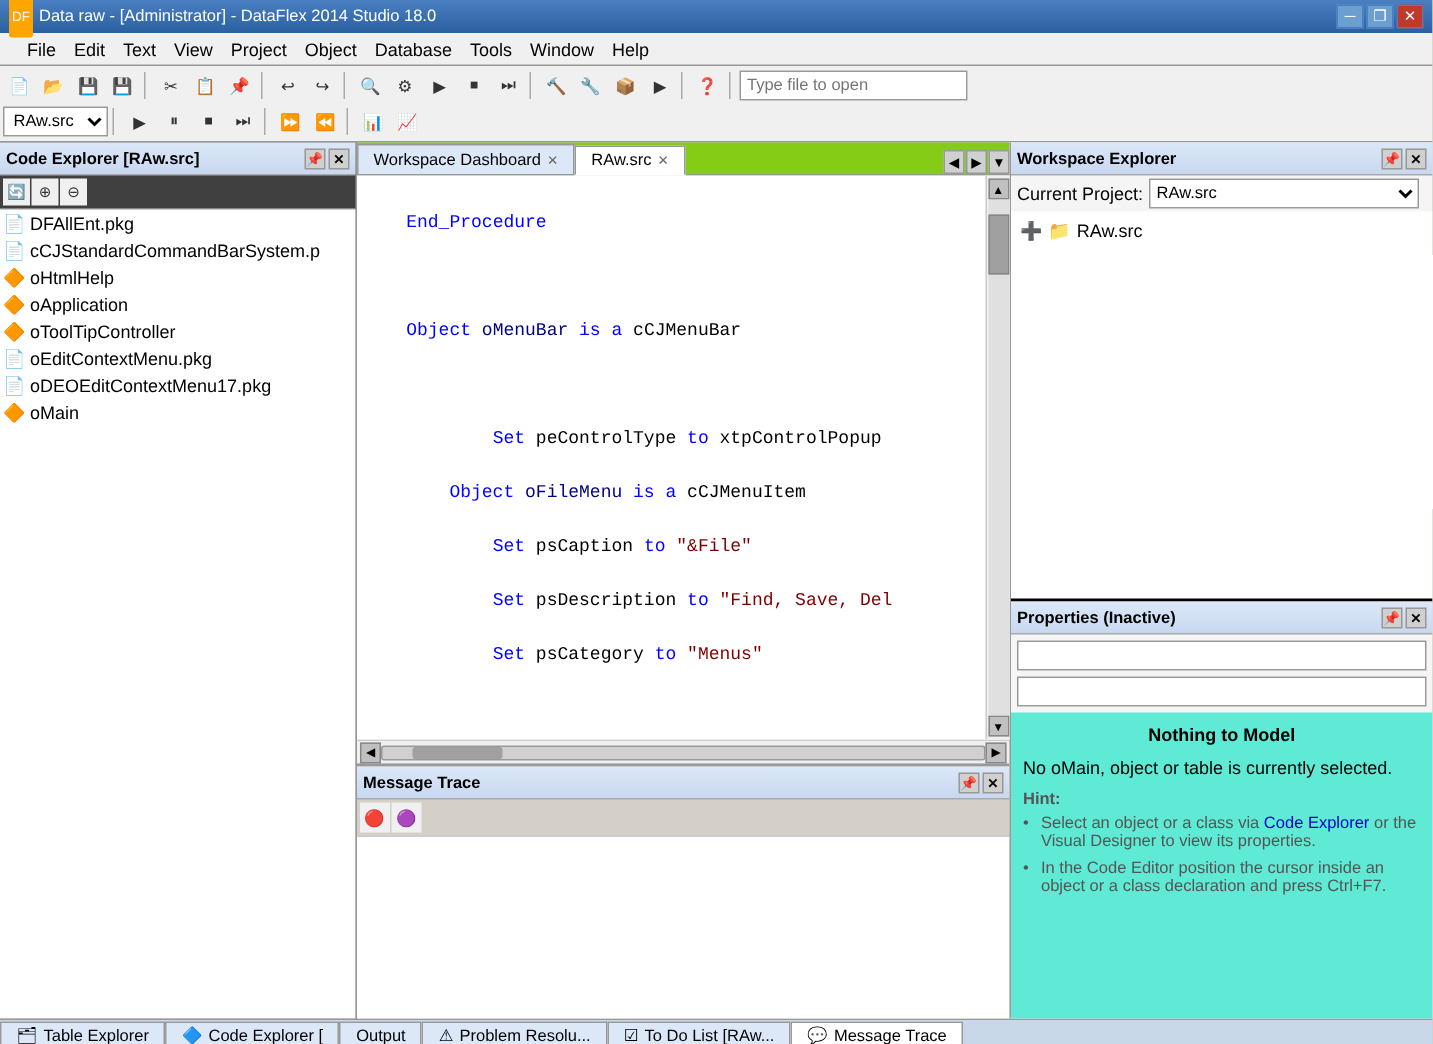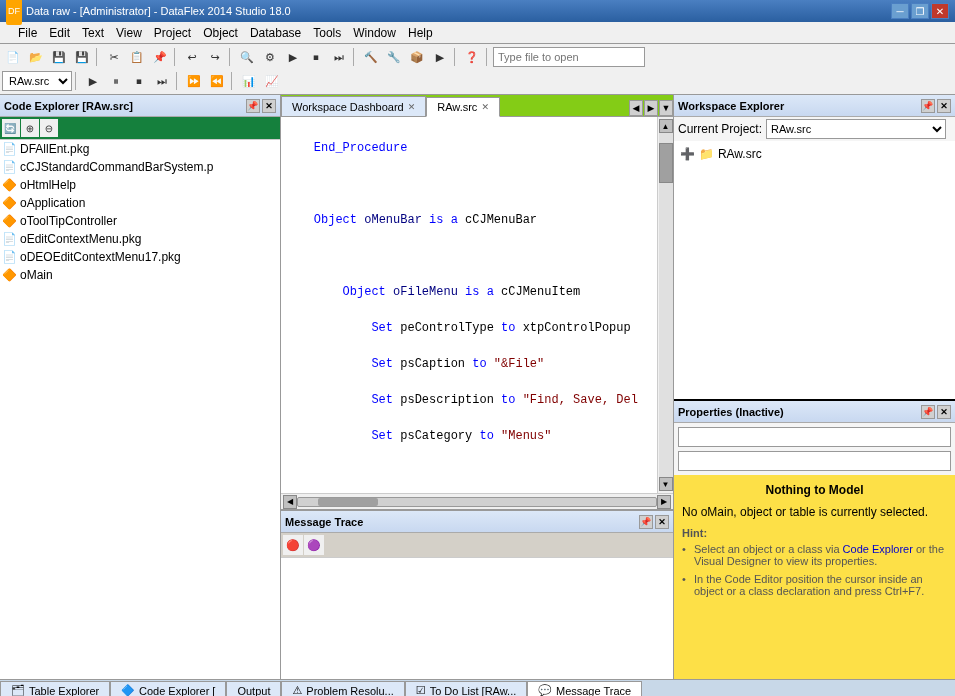--- a/index.html
+++ b/index.html
@@ -82,22 +82,22 @@
     }
 
     
     .main-area {
       display: flex;
       height: calc(696px - 22px - 22px - 46px - 22px);
     }
 
     
     .panel-left {
-      width: 281px;
-      background: #15803d;
+      width: 238px;
+      background: #404040;
       border-right: 1px solid #999;
       display: flex;
       flex-direction: column;
     }
     .panel-header {
       background: linear-gradient(to bottom, #dce8f8, #c8d8f0);
       border-bottom: 1px solid #aaa;
       padding: 2px 4px;
       font-size: 11px;
       font-weight: bold;
@@ -236,21 +236,21 @@
     }
     .ws-item { display: flex; align-items: center; gap: 4px; padding: 2px; font-size: 12px; cursor: pointer; }
     .properties-panel {
       height: 280px;
       border-top: 2px solid #000000;
       display: flex;
       flex-direction: column;
     }
     .props-content {
       flex: 1;
-      background: #fde047;
+      background: #5eead4;
       padding: 8px;
       font-size: 12px;
       overflow: auto;
     }
     .props-inputs { padding: 4px; display: flex; flex-direction: column; gap: 4px; }
     .props-input { height: 20px; border: 1px solid #999; background: white; }
     .props-hint { color: #555; font-size: 11px; margin-top: 8px; }
     .props-hint-title { font-weight: bold; margin-bottom: 4px; }
     .props-link { color: #0000cc; cursor: pointer; }
     .props-bullet { margin-bottom: 6px; padding-left: 12px; position: relative; }
@@ -460,22 +460,22 @@
       </div>
     </div>
 
     <div class="editor-area">
       <div class="editor-scroll">
         <div class="code-content">
 <span class="code-line">    <span class="kw">End_Procedure</span></span>
 <span class="code-line"> </span>
 <span class="code-line">    <span class="kw">Object</span> <span class="obj">oMenuBar</span> <span class="kw">is a</span> cCJMenuBar</span>
 <span class="code-line"> </span>
+<span class="code-line">            <span class="kw">Set</span> peControlType <span class="kw">to</span> xtpControlPopup</span>
 <span class="code-line">        <span class="kw">Object</span> <span class="obj">oFileMenu</span> <span class="kw">is a</span> cCJMenuItem</span>
-<span class="code-line">            <span class="kw">Set</span> peControlType <span class="kw">to</span> xtpControlPopup</span>
 <span class="code-line">            <span class="kw">Set</span> psCaption <span class="kw">to</span> <span class="str">"&amp;File"</span></span>
 <span class="code-line">            <span class="kw">Set</span> psDescription <span class="kw">to</span> <span class="str">"Find, Save, Del</span></span>
 <span class="code-line">            <span class="kw">Set</span> psCategory <span class="kw">to</span> <span class="str">"Menus"</span></span>
 <span class="code-line"> </span>
 
 
 
 
 
 

